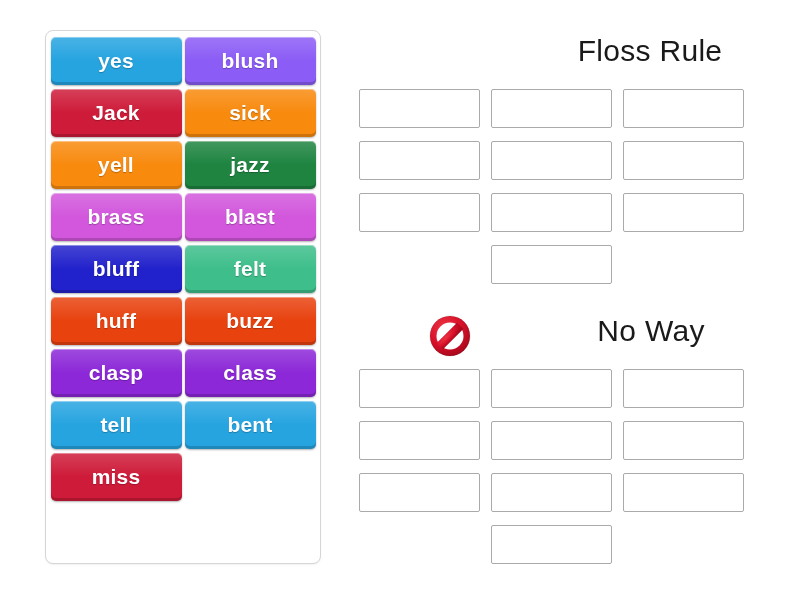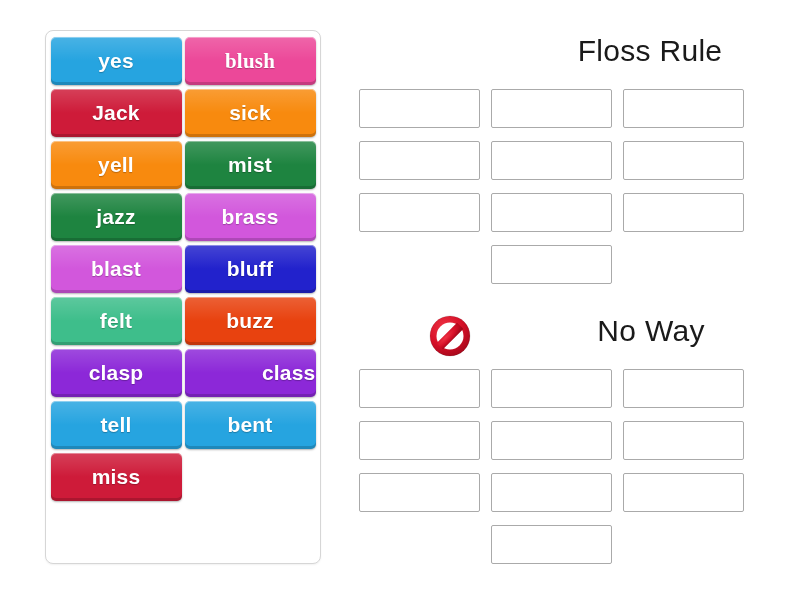--- a/index.html
+++ b/index.html
@@ -110,57 +110,57 @@
 </head>
 <body>
 
 <div id="stage">
 
   <div id="word-tray">
     <div id="tile-grid">
         <div class="tile" style="background: rgb(38, 164, 224);">
           <span>yes</span>
         </div>
-        <div class="tile" style="background: #ec4899; font-family: Liberation Serif, serif;">
+        <div class="tile" style="background: #8b5cf6;">
           <span>blush</span>
         </div>
         <div class="tile" style="background: rgb(206, 27, 57);">
           <span>Jack</span>
         </div>
         <div class="tile" style="background: rgb(248, 138, 14);">
           <span>sick</span>
         </div>
         <div class="tile" style="background: rgb(248, 138, 14);">
           <span>yell</span>
         </div>
         <div class="tile" style="background: rgb(30, 132, 64);">
-          <span>mist</span>
-        </div>
-        <div class="tile" style="background: rgb(30, 132, 64);">
           <span>jazz</span>
         </div>
         <div class="tile" style="background: rgb(210, 87, 220);">
           <span>brass</span>
         </div>
         <div class="tile" style="background: rgb(210, 87, 220);">
           <span>blast</span>
         </div>
         <div class="tile" style="background: rgb(34, 34, 204);">
           <span>bluff</span>
         </div>
         <div class="tile" style="background: rgb(62, 190, 139);">
           <span>felt</span>
         </div>
         <div class="tile" style="background: rgb(232, 66, 15);">
+          <span>huff</span>
+        </div>
+        <div class="tile" style="background: rgb(232, 66, 15);">
           <span>buzz</span>
         </div>
         <div class="tile" style="background: rgb(140, 40, 216);">
           <span>clasp</span>
         </div>
-        <div class="tile" style="background: rgb(140, 40, 216); justify-content: flex-end;">
+        <div class="tile" style="background: rgb(140, 40, 216);">
           <span>class</span>
         </div>
         <div class="tile" style="background: rgb(38, 164, 224);">
           <span>tell</span>
         </div>
         <div class="tile" style="background: rgb(38, 164, 224);">
           <span>bent</span>
         </div>
         <div class="tile" style="background: rgb(206, 27, 57);">
           <span>miss</span>

